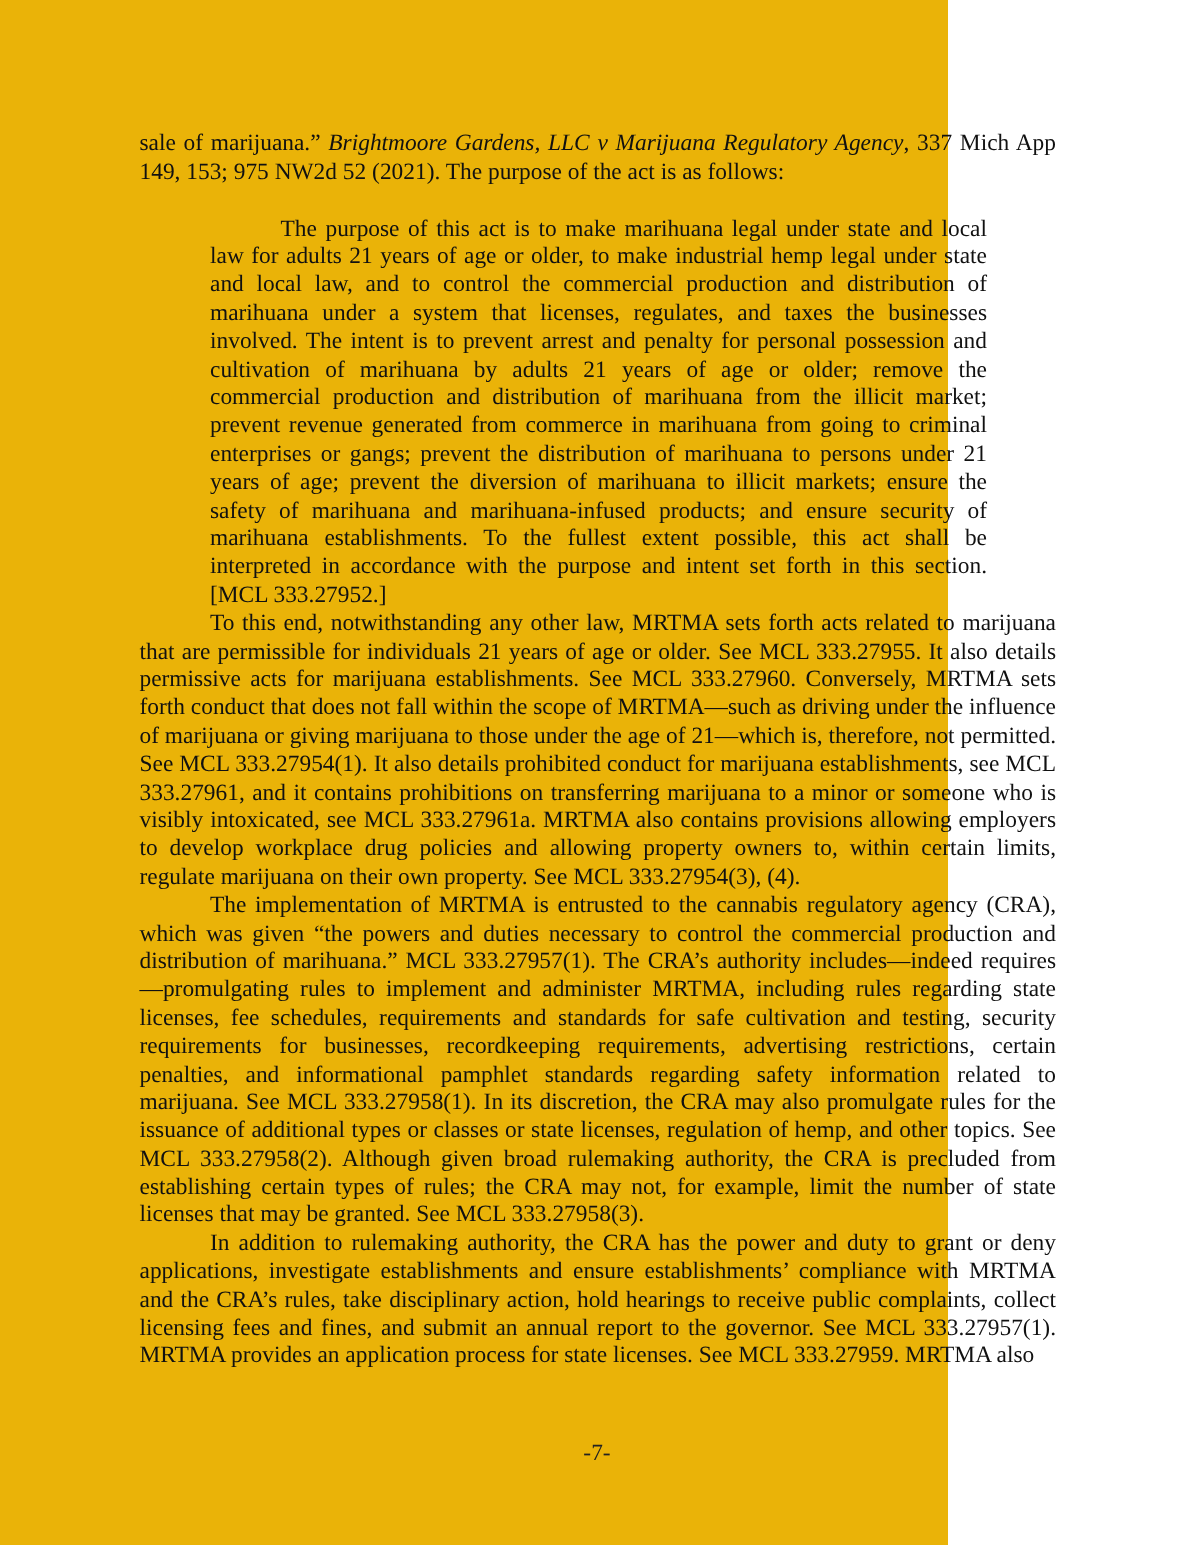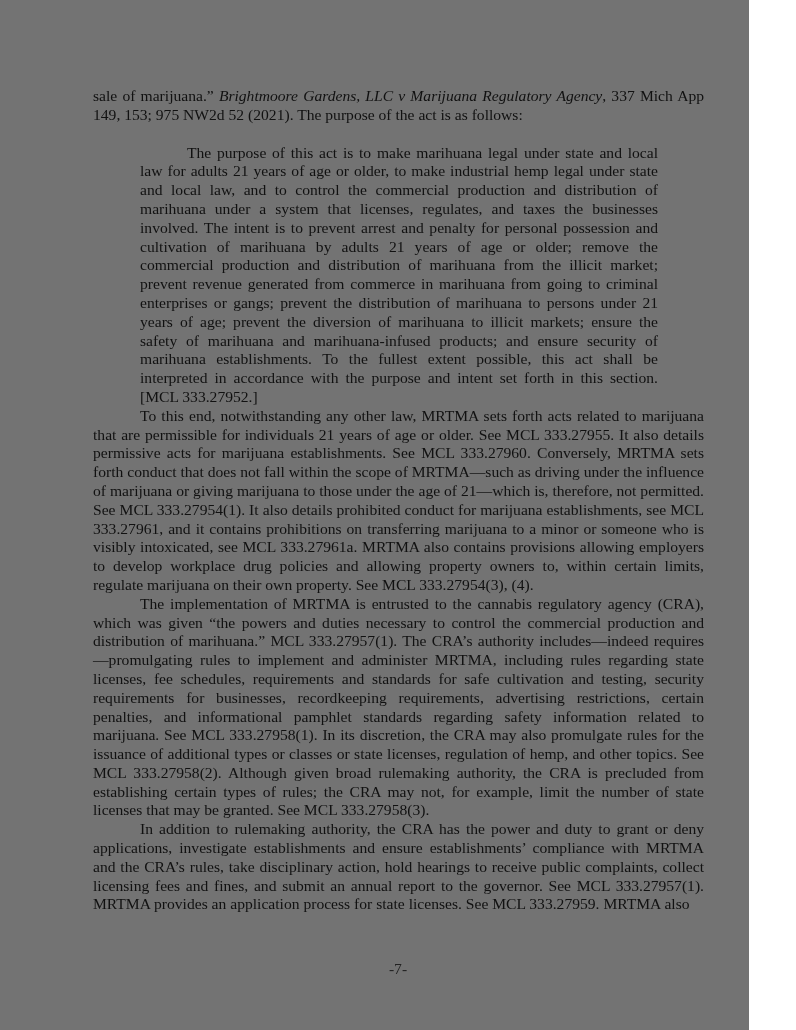--- a/index.html
+++ b/index.html
@@ -1,18 +1,18 @@
 <!DOCTYPE html>
 <html><head>
 <meta charset="utf-8">
 <style>
   html, body { margin: 0; padding: 0; background: #ffffff; }
   body { width: 796px; height: 1030px; position: relative; overflow: hidden; }
   .page {
-    position: absolute; left: 0; top: 0; width: 749px; height: 1030px; background: #737373;
+    position: absolute; left: 0; top: 0; width: 632px; height: 1030px; background: #eab308;
     font-family: "Liberation Serif", "DejaVu Serif", serif;
     color: #111;
     font-size: 15.6px;
     line-height: 18.8px;
   }
   .body-col { position: absolute; left: 93px; width: 611px; top: 87px; }
   p { margin: 0; text-align: justify; }
   .block-quote { margin: 19px 46px 0 47px; }
   .block-quote .first { text-indent: 47px; }
   .para { text-indent: 47px; }

